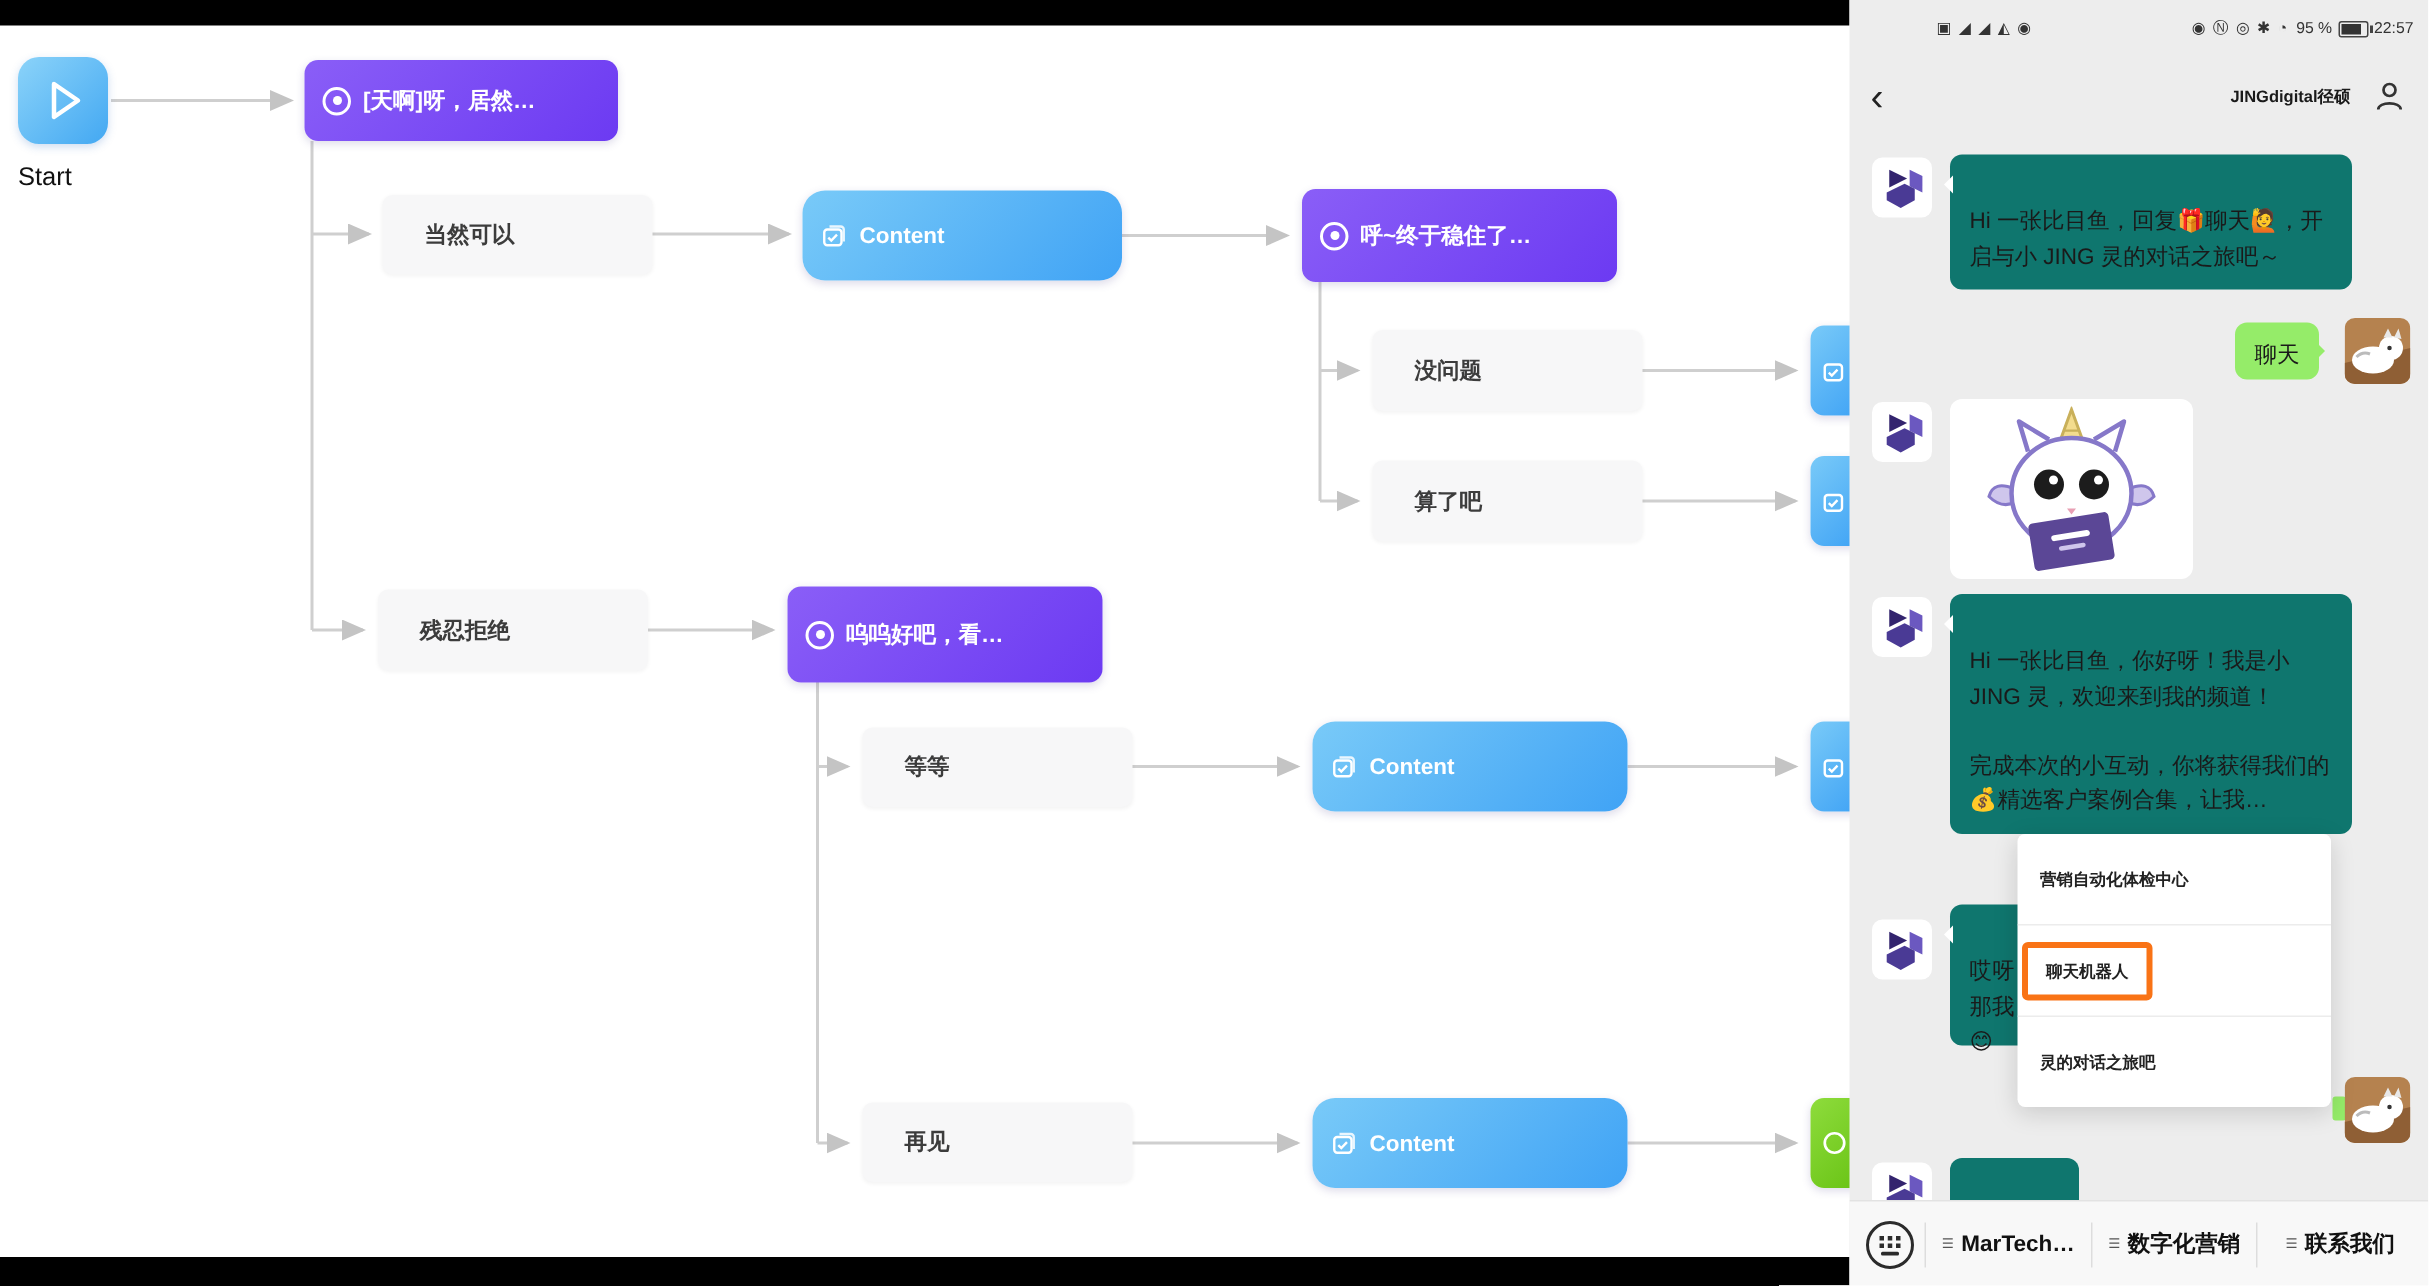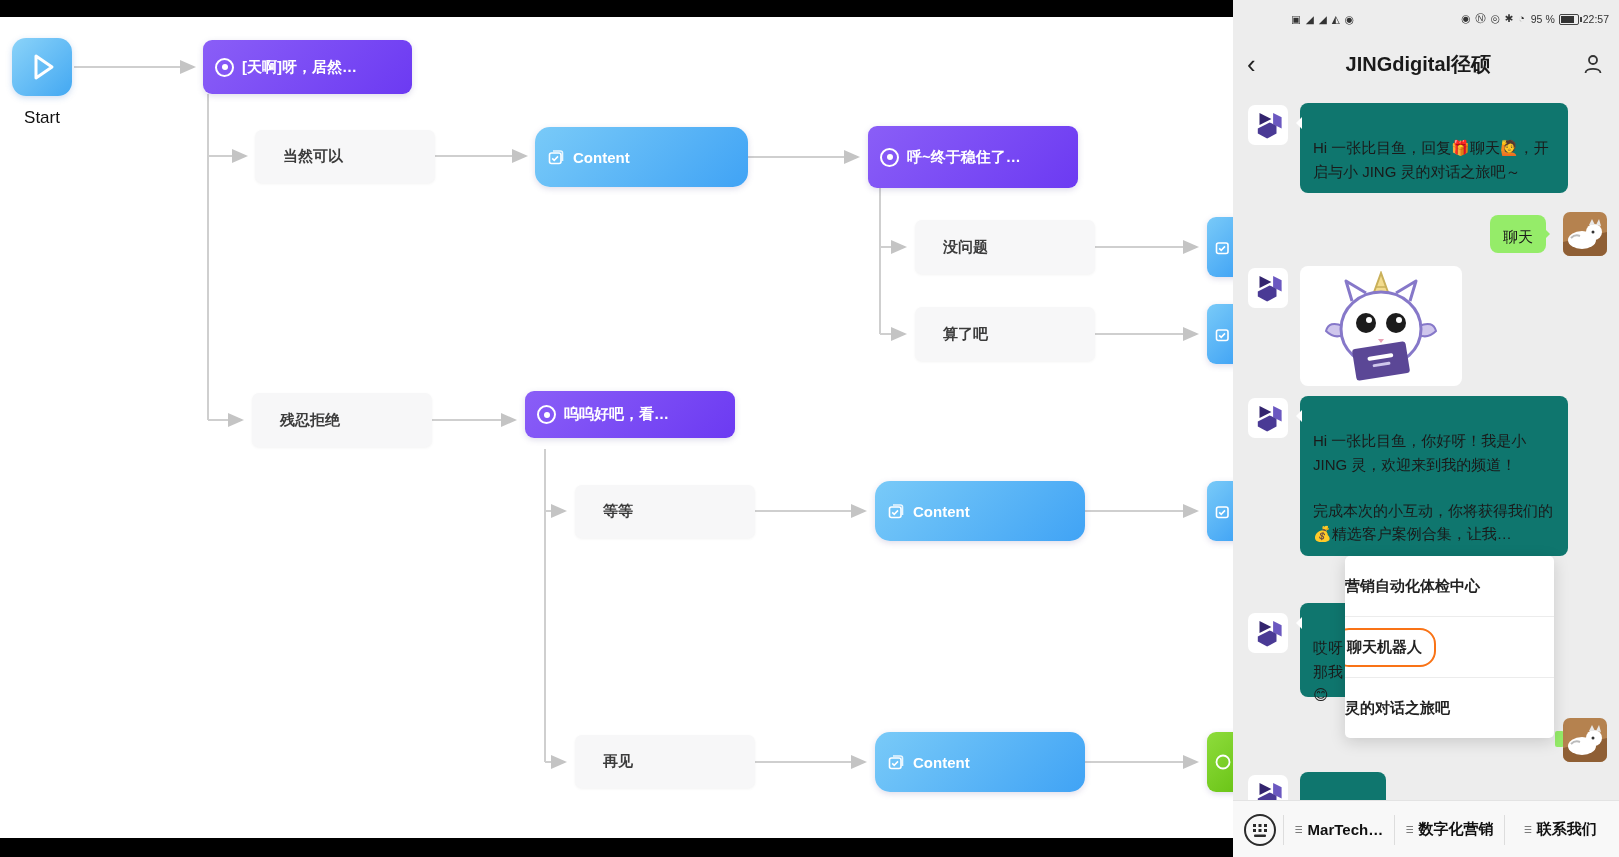--- a/index.html
+++ b/index.html
@@ -7,21 +7,21 @@
 
   
   .canvas{position:absolute;left:0;top:0;width:1233px;height:857px;background:#fff;}
   .bar-top{position:absolute;left:0;top:0;width:1233px;height:17px;background:#000;}
   .bar-bottom{position:absolute;left:0;top:838px;width:1233px;height:19px;background:#000;}
   .connectors{position:absolute;left:0;top:0;}
 
   .start-node{position:absolute;left:12px;top:38px;width:60px;height:58px;border-radius:14px;
     background:linear-gradient(135deg,#8bd3f9,#43a8f2);display:flex;align-items:center;justify-content:center;
     box-shadow:0 2px 6px rgba(60,120,200,.25);cursor:pointer;}
-  .start-label{position:absolute;left:12px;top:108px;width:60px;text-align:center;font-size:17px;color:#111;}
+  .start-label{position:absolute;left:12px;top:108px;width:60px;text-align:left;font-size:17px;color:#111;}
 
   .node{position:absolute;border-radius:9px;display:flex;align-items:center;gap:8px;color:#fff;
     font-weight:bold;font-size:15px;padding:0 12px;box-shadow:0 2px 6px rgba(90,80,150,.2);cursor:pointer;white-space:nowrap;overflow:hidden;}
   .node.purple{background:linear-gradient(135deg,#8a5ef7,#6c3af2);}
   .node.blue{background:linear-gradient(135deg,#79caf8,#40a3f5);border-radius:15px;}
   .node.green{background:linear-gradient(135deg,#8edc3c,#69c315);}
   .node.partial{padding:0 0 0 7px;border-radius:9px 0 0 9px;}
 
   .target-icon{width:15px;height:15px;min-width:15px;border:2px solid #fff;border-radius:50%;
     display:flex;align-items:center;justify-content:center;}
@@ -35,40 +35,40 @@
   .statusbar{position:absolute;left:0;top:0;right:0;height:38px;display:flex;align-items:center;
     font-size:10.5px;color:#333;padding:0 10px 0 58px;letter-spacing:1px;}
   .statusbar .sp{flex:1;}
   .batt{display:inline-block;width:18px;height:9px;border:1px solid #444;border-radius:2px;position:relative;margin:0 4px;vertical-align:-1px;}
   .batt i{position:absolute;left:1px;top:1px;bottom:1px;width:13px;background:#333;display:block;}
   .batt::after{content:"";position:absolute;right:-4px;top:2px;width:2px;height:5px;background:#444;}
   .time{letter-spacing:0;}
 
   .p-header{position:absolute;left:0;top:38px;right:0;height:52px;display:flex;align-items:center;}
   .back{font-size:26px;color:#222;padding:0 14px;line-height:1;cursor:pointer;}
-  .p-title{flex:1;text-align:center;font-size:20px;font-weight:bold;color:#1a1a1a;}
+  .p-title{flex:1;text-align:right;font-size:11px;font-weight:bold;color:#1a1a1a;}
   .contact-ic{padding:0 14px;cursor:pointer;display:flex;}
 
   .avatar{position:absolute;width:40px;height:40px;background:#fff;border-radius:7px;display:flex;
     align-items:center;justify-content:center;cursor:pointer;z-index:1;}
   .bubble{position:absolute;background:#0f766e;border-radius:8px;padding:10px 13px;font-size:15px;color:#1a1a1a;
     line-height:1.55;z-index:1;white-space:pre-line;}
   .bubble.tail-l::before{content:"";position:absolute;left:-10px;top:14px;border:6px solid transparent;border-right-color:#fff;}
   .bubble.green-b{background:#95ec69;white-space:nowrap;}
   .bubble.green-b::before{content:"";position:absolute;right:-10px;top:13px;border:6px solid transparent;border-left-color:#95ec69;}
   .img-card{position:absolute;background:#fff;border-radius:8px;display:flex;align-items:center;justify-content:center;z-index:1;}
   .cat-avatar{position:absolute;width:44px;height:44px;border-radius:7px;overflow:hidden;cursor:pointer;z-index:1;}
   .green-sliver{position:absolute;width:9px;height:16px;background:#95ec69;border-radius:2px;z-index:1;}
 
   .popup{position:absolute;left:112px;top:556px;width:209px;background:#fff;border-radius:5px;
     box-shadow:0 4px 16px rgba(0,0,0,.15);z-index:5;overflow:hidden;}
-  .popup-item{height:60px;display:flex;align-items:center;font-size:15px;font-weight:600;
+  .popup-item{height:60px;display:flex;align-items:center;padding-left:15px;font-size:11px;font-weight:600;
     color:#222;border-bottom:1px solid #ececec;cursor:pointer;}
   .popup-item:last-child{border-bottom:none;}
-  .popup-item .hl{border:2px solid #f97316;border-radius:16px;padding:8px 12px;margin-left:-12px;}
+  .popup-item .hl{border:4px solid #f97316;border-radius:4px;padding:8px 12px;margin-left:-12px;}
 
   .bbar{position:absolute;left:0;right:0;top:800px;height:57px;background:#f8f8f8;border-top:1px solid #e3e3e3;
     display:flex;align-items:center;z-index:6;padding:0 4px;}
   .kb{width:36px;height:36px;margin:0 5px;cursor:pointer;display:flex;}
   .bbar-item{flex:1;display:flex;align-items:center;justify-content:center;font-size:15px;font-weight:600;
     color:#111;gap:5px;border-left:1px solid #ddd;height:30px;cursor:pointer;white-space:nowrap;}
   .mini{font-size:9px;color:#555;}
 </style>
 </head>
 <body>
@@ -157,21 +157,21 @@
       <svg width="18" height="18" viewBox="0 0 18 18">
         <rect x="2.5" y="5" width="11.5" height="10.5" rx="2" fill="none" stroke="#fff" stroke-width="1.6"></rect>
         <path d="M5.2 10.4 l2 2 l3.8-4" stroke="#fff" stroke-width="1.6" fill="none"></path>
       </svg>
     </div>
 
     <div class="gray-box" style="left:252px;top:393px;width:152px;height:54px;">
       <span>残忍拒绝</span>
     </div>
 
-    <div class="node purple" style="left:525px;top:391px;width:186px;height:47px;">
+    <div class="node purple" style="left:525px;top:391px;width:186px;height:64px;">
       <span class="target-icon">
           <i></i>
         </span>
       <span>呜呜好吧，看…</span>
     </div>
 
     <div class="gray-box" style="left:575px;top:485px;width:152px;height:53px;">
       <span>等等</span>
     </div>
 

